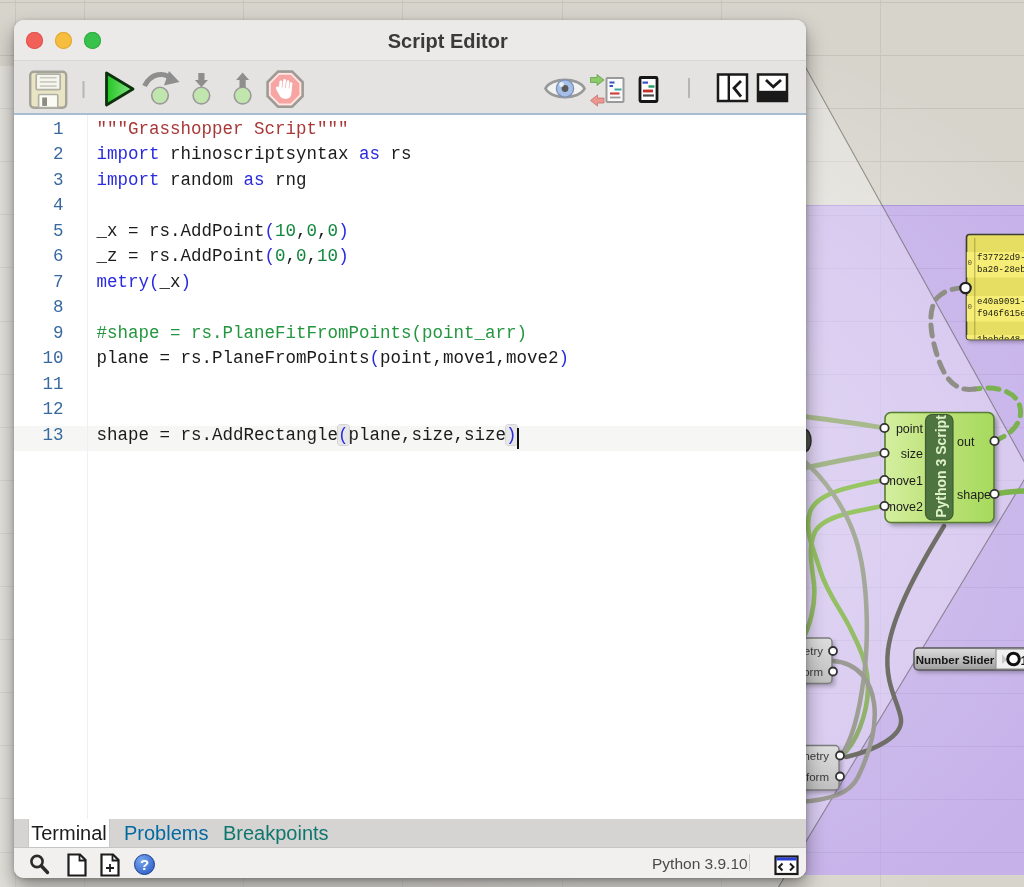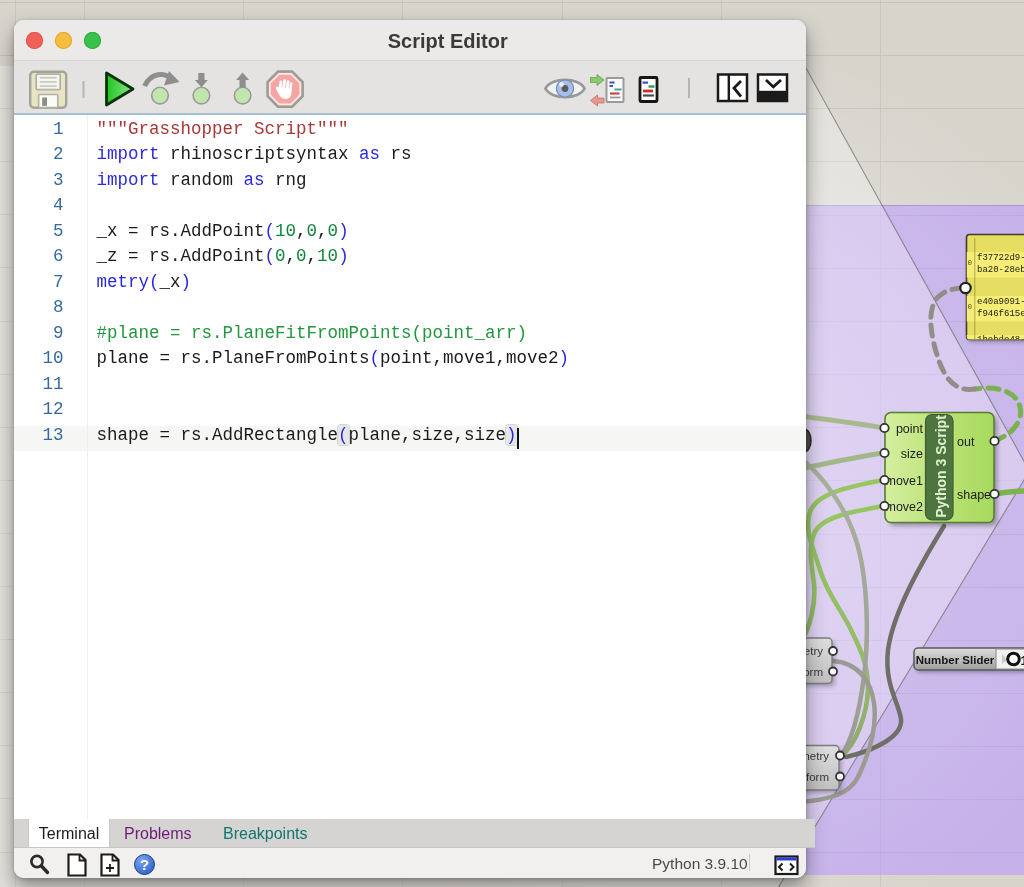--- a/index.html
+++ b/index.html
@@ -59,26 +59,26 @@
   .str{color:#a83838;}
   .num{color:#13863e;}
   .par{color:#2a2ae0;}
   .cmt{color:#23963f;}
   .brk{color:#2a2ae0;background:#e7e7e7;border-radius:3px;box-shadow:0 0 0 1px #d4d4d4;}
   #cursor{position:absolute;left:502.5px;top:313px;width:2.5px;height:21px;background:#111;}
   #gutline{position:absolute;left:73px;top:0;width:1px;height:100%;background:#efefef;}
   
   #tabs{
     position:absolute;left:0;top:799px;width:100%;height:28px;
-    background:#d5d4d3;border-bottom:1px solid #c6c5c4;font-size:16px;padding-left:9px;
+    background:#d5d4d3;border-bottom:1px solid #c6c5c4;font-size:20px;
   }
   .tab{position:absolute;top:0;height:28px;line-height:29px;}
   #tab-terminal{left:14px;width:80px;background:#fff;text-align:center;color:#1c1c1c;
      border-left:1px solid #c9c8c7;border-right:1px solid #c9c8c7;}
-  #tab-problems{left:110px;color:#701a75;}
+  #tab-problems{left:110px;color:#0369a1;}
   #tab-breakpoints{left:209px;color:#0f766e;}
   
   #status{
     position:absolute;left:0;top:827.5px;width:100%;height:30.5px;
     background:#f1f0ee;border-radius:0 0 10px 10px;font-size:15px;color:#4a4a4a;
   }
   #pyver{position:absolute;left:606px;top:7px;font-size:15.5px;margin-left:32px;}
   #statsep{position:absolute;left:734.5px;top:6px;width:1.5px;height:17px;background:#c9c9c9;}
 </style>
 </head>
@@ -337,21 +337,21 @@
 12
 13</div>
     <div id="src"><span class="str">"""Grasshopper Script"""</span>
 <span class="kw">import</span> rhinoscriptsyntax <span class="kw">as</span> rs
 <span class="kw">import</span> random <span class="kw">as</span> rng
 
 _x = rs.AddPoint<span class="par">(</span><span class="num">10</span>,<span class="num">0</span>,<span class="num">0</span><span class="par">)</span>
 _z = rs.AddPoint<span class="par">(</span><span class="num">0</span>,<span class="num">0</span>,<span class="num">10</span><span class="par">)</span>
 <span class="kw">metry</span><span class="par">(</span>_x<span class="par">)</span>
 
-<span class="cmt">#plane = rs.PlaneFitFromPoints(point_arr)</span>
+<span class="cmt">#shape = rs.PlaneFitFromPoints(point_arr)</span>
 plane = rs.PlaneFromPoints<span class="par">(</span>point,move1,move2<span class="par">)</span>
 
 
 shape = rs.AddRectangle<span class="brk">(</span>plane,size,size<span class="brk">)</span></div>
     <div id="cursor"></div>
   </div>
   <div id="tabs">
     <div class="tab" id="tab-terminal">Terminal</div>
     <div class="tab" id="tab-problems">Problems</div>
     <div class="tab" id="tab-breakpoints">Breakpoints</div>

